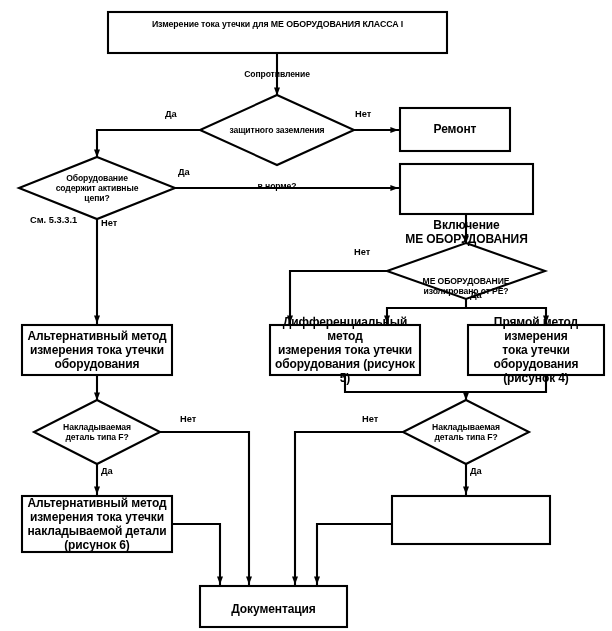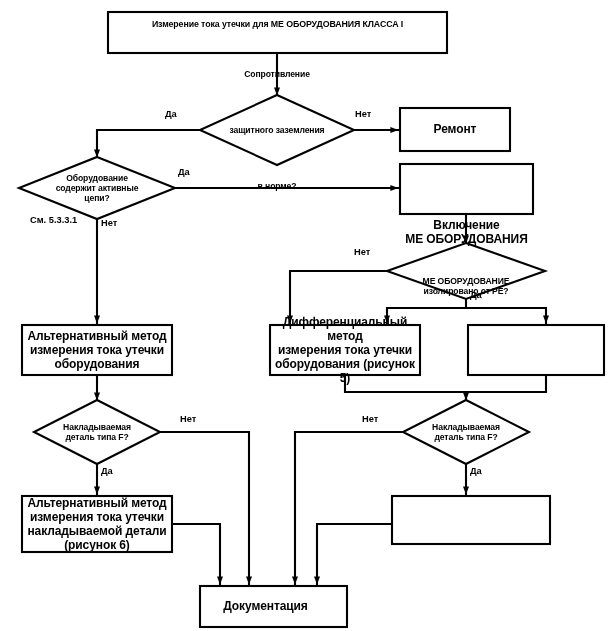--- a/index.html
+++ b/index.html
@@ -170,40 +170,45 @@
     <span>измерения тока утечки</span>
     <span>оборудования</span>
   </div>
 
   <div class="node-label box-label" style="left:272px; top:326px; width:146px; height:48px; flex-direction:column;">
     <span>Дифференциальный метод</span>
     <span>измерения тока утечки</span>
     <span>оборудования (рисунок 5)</span>
   </div>
 
+  <div class="node-label box-label" style="left:469px; top:326px; width:134px; height:48px; flex-direction:column;">
+    <span>Прямой метод измерения</span>
+    <span>тока утечки оборудования</span>
+    <span>(рисунок 4)</span>
+  </div>
 
   <div class="node-label diamond-label" style="left:33px; top:420px; width:128px; height:24px; flex-direction:column;">
     <span>Накладываемая</span>
     <span>деталь типа F?</span>
   </div>
 
   <div class="node-label diamond-label" style="left:402px; top:420px; width:128px; height:24px; flex-direction:column;">
     <span>Накладываемая</span>
     <span>деталь типа F?</span>
   </div>
 
   <div class="node-label box-label" style="left:24px; top:497px; width:146px; height:54px; flex-direction:column;">
     <span>Альтернативный метод</span>
     <span>измерения тока утечки</span>
     <span>накладываемой детали</span>
     <span>(рисунок 6)</span>
   </div>
 
 
-  <div class="node-label box-label" style="left:193px; top:587px; width:145px; height:39px;">
+  <div class="node-label box-label" style="left:201px; top:587px; width:145px; height:45px;">
     <span>Документация</span>
   </div>
 
   <div class="edge-label" style="left:165px; top:109px;">Да</div>
 
   <div class="edge-label" style="left:355px; top:109px;">Нет</div>
 
   <div class="edge-label" style="left:178px; top:167px;">Да</div>
 
   <div class="edge-label" style="left:101px; top:218px;">Нет</div>

